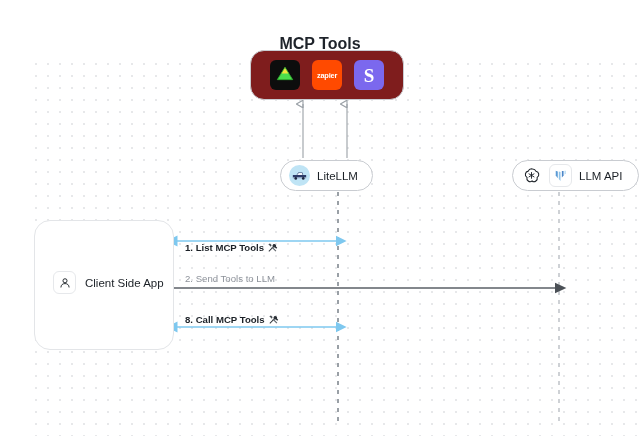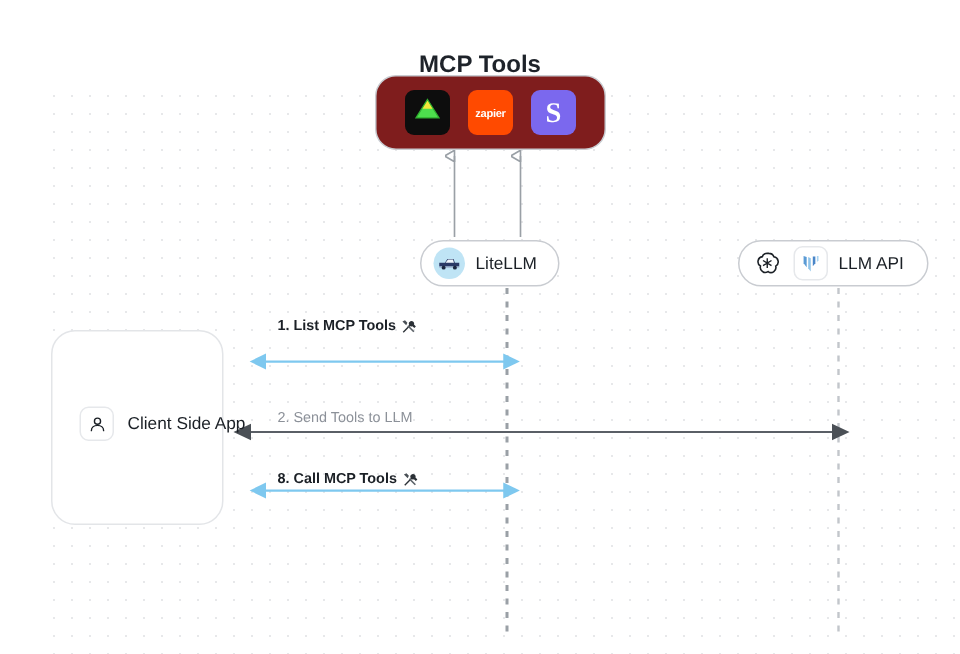--- a/index.html
+++ b/index.html
@@ -157,21 +157,21 @@
     box-sizing: border-box;
     z-index: 4;
   }
   .node-label {
     font-size: 11.5px;
     font-weight: 500;
     color: #1b2026;
     white-space: nowrap;
   }
   #node-litellm { left: 280px; top: 160px; }
-  #node-llmapi  { left: 492px; top: 160px; padding-right: 16px; }
+  #node-llmapi  { left: 512px; top: 160px; padding-right: 16px; }
 
   .node-badge {
     width: 21px; height: 21px;
     border-radius: 6px;
     background: #ffffff;
     border: 1px solid #e6e8eb;
     display: flex;
     align-items: center;
     justify-content: center;
     flex: 0 0 auto;
@@ -181,21 +181,21 @@
     border-radius: 50%;
     background: #bfe4f5;
     border: none;
   }
   .node-badge.plain { border: none; }
 
   
   #client-side-app {
     position: absolute;
     left: 34px; top: 220px;
-    width: 115px; height: 130px;
+    width: 140px; height: 130px;
     background: #ffffff;
     border: 1.1px solid #e3e5e8;
     border-radius: 16px;
     z-index: 4;
     box-sizing: border-box;
   }
   #client-side-app-inner {
     position: absolute;
     left: 18px; top: 50px;
     display: flex;
@@ -218,21 +218,21 @@
     z-index: 5;
     display: flex;
     align-items: center;
     gap: 3px;
   }
   .msg-label .tool-emoji {
     display: inline-block;
     width: 11px; height: 11px;
     flex: 0 0 auto;
   }
-  #msg-label-0 { left: 185px; top: 212px; color: #1b2026; }
+  #msg-label-0 { left: 185px; top: 242px; color: #1b2026; }
   #msg-label-1 { left: 185px; top: 273px; color: #8c9199; font-weight: 400; align-items: flex-end; }
   #msg-label-2 { left: 185px; top: 314px; color: #1b2026; }
 </style>
 </head>
 <body>
 
 <div id="canvas"></div>
 <div id="canvas-mask-top"></div>
 <div id="canvas-mask-left"></div>
 

